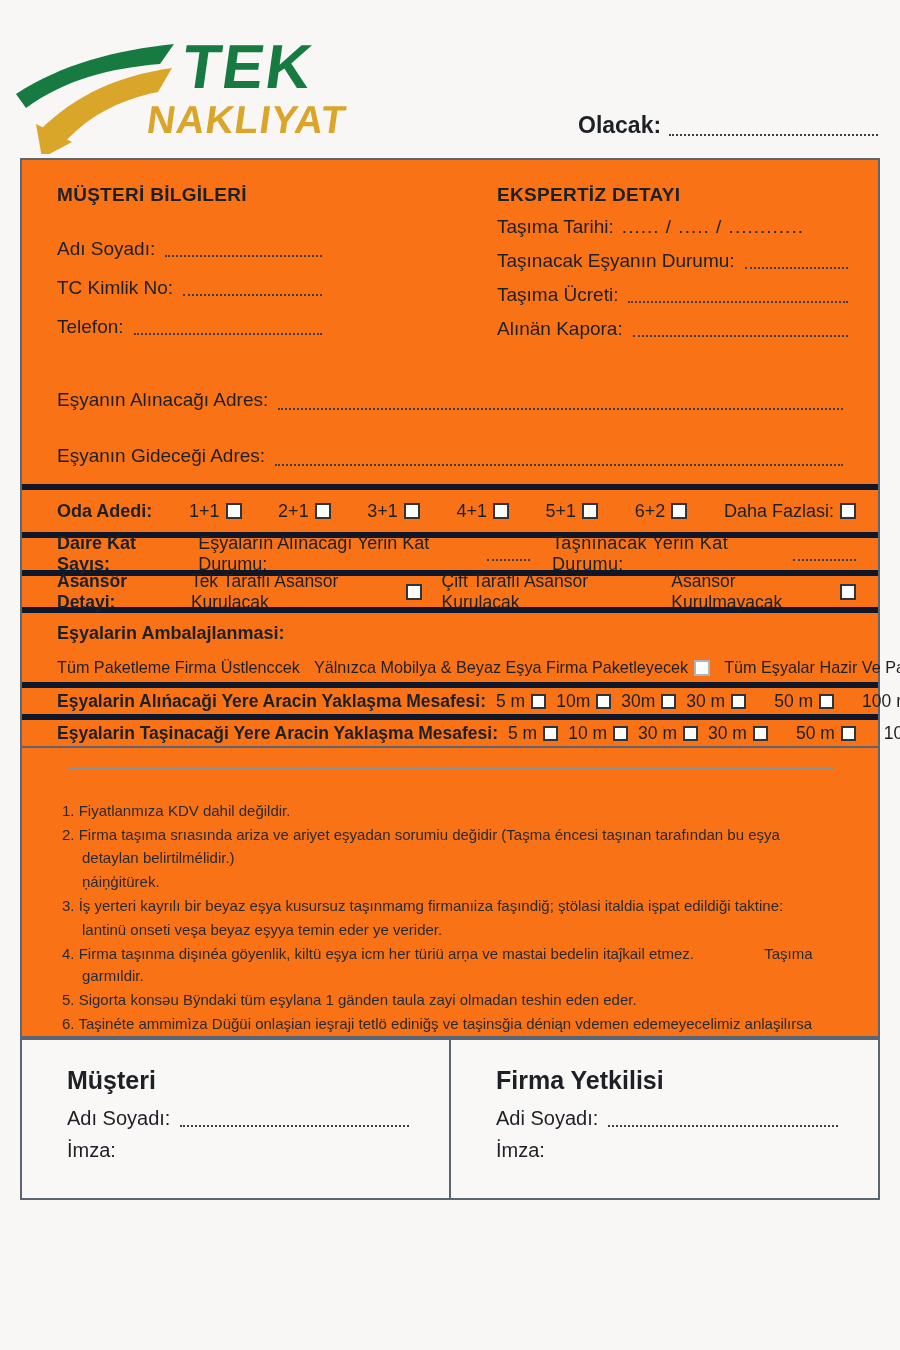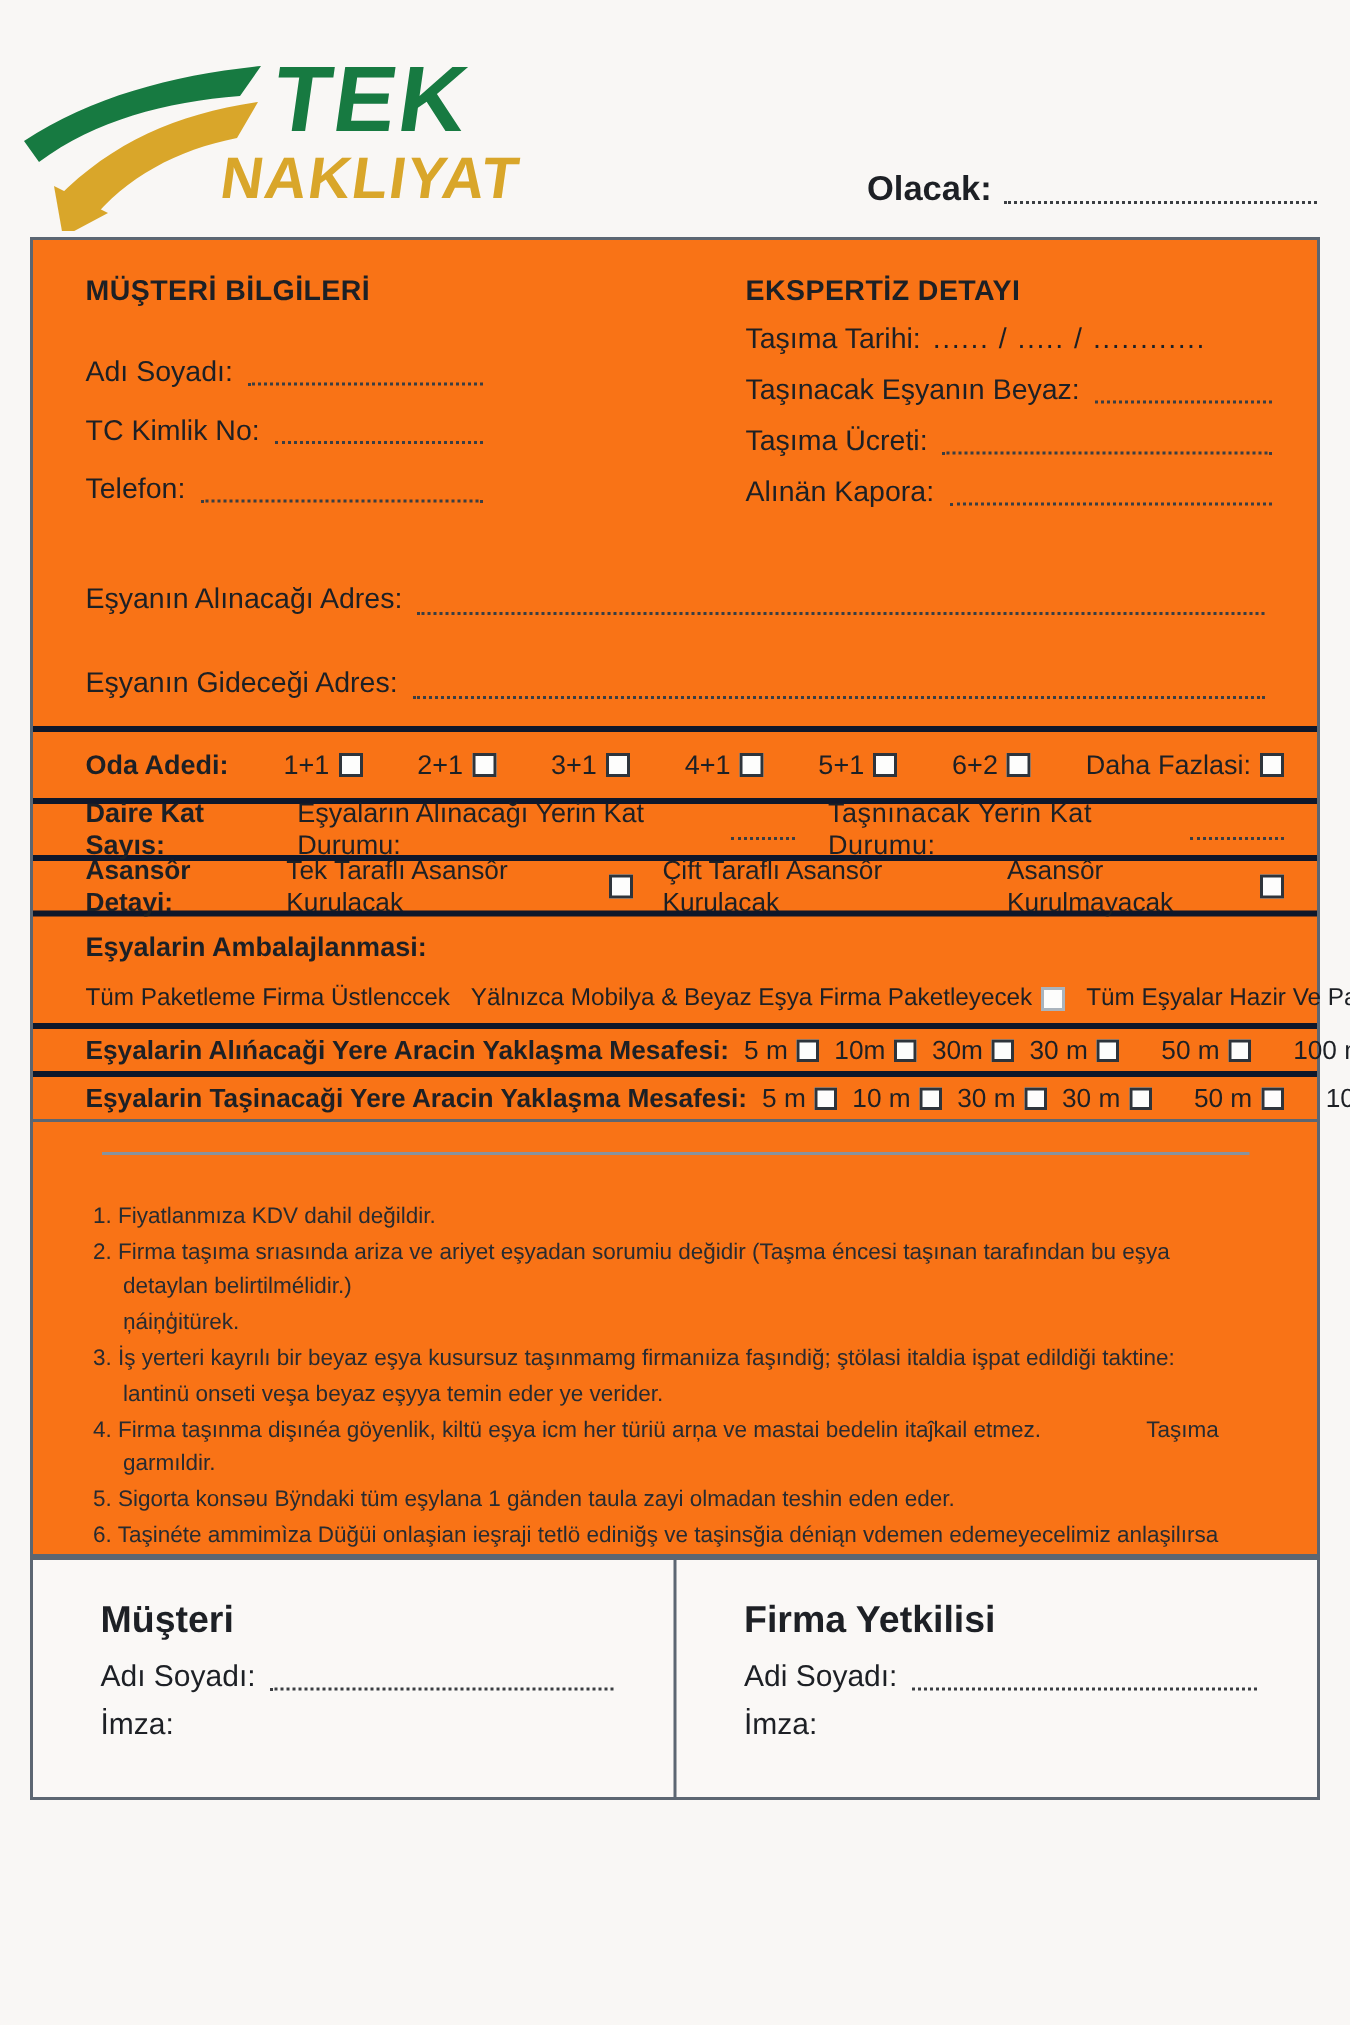--- a/index.html
+++ b/index.html
@@ -56,21 +56,21 @@
   .col-right .sec-title { margin-bottom:10px; }
   .frow { display:flex; align-items:flex-end; font-size:19px; }
   .col-left .frow { margin-bottom:17px; width:265px; }
   .col-right .frow { margin-bottom:12px; }
   .frow .dots { flex:1; margin-left:10px; }
   .frow .val { margin-left:8px; letter-spacing:1px; }
   .addr { padding:0 35px; }
   .addr .frow { margin-top:0; height:56px; align-items:center; }
   .addr .frow .dots { margin-bottom:-6px; }
   
-  .row { border-top:4px solid #0f172a; display:flex; align-items:center; padding:0 22px 0 35px; }
+  .row { border-top:6px solid #0f172a; display:flex; align-items:center; padding:0 22px 0 35px; }
   .rooms { height:48px; font-size:18px; justify-content:space-between; }
   .opt { display:flex; align-items:center; }
   .floors { height:38px; font-size:18px; }
   .floors .dots { width:46px; margin:0 0 0 6px; }
   .floors .dots.w2 { width:68px; }
   .floors .lbl2 { margin-left:14px; }
   .floors .lbl3 { margin-left:22px; letter-spacing:0.4px; }
   .elevator { height:37px; font-size:17.5px; }
   .elevator .opt { margin-left:12px; }
   .elevator .opt + .opt { margin-left:20px; }
@@ -143,21 +143,21 @@
         </div>
       </div>
 
       <div class="col-right">
         <div class="sec-title">EKSPERTİZ DETAYI</div>
         <div class="frow">
           <span>Taşıma Tarihi:</span>
           <span class="val">...... / ..... / ............</span>
         </div>
         <div class="frow">
-          <span>Taşınacak Eşyanın Beyaz:</span>
+          <span>Taşınacak Eşyanın Durumu:</span>
           <span class="dots"></span>
         </div>
         <div class="frow">
           <span>Taşıma Ücreti:</span>
           <span class="dots"></span>
         </div>
         <div class="frow">
           <span>Alınän Kapora:</span>
           <span class="dots"></span>
         </div>

